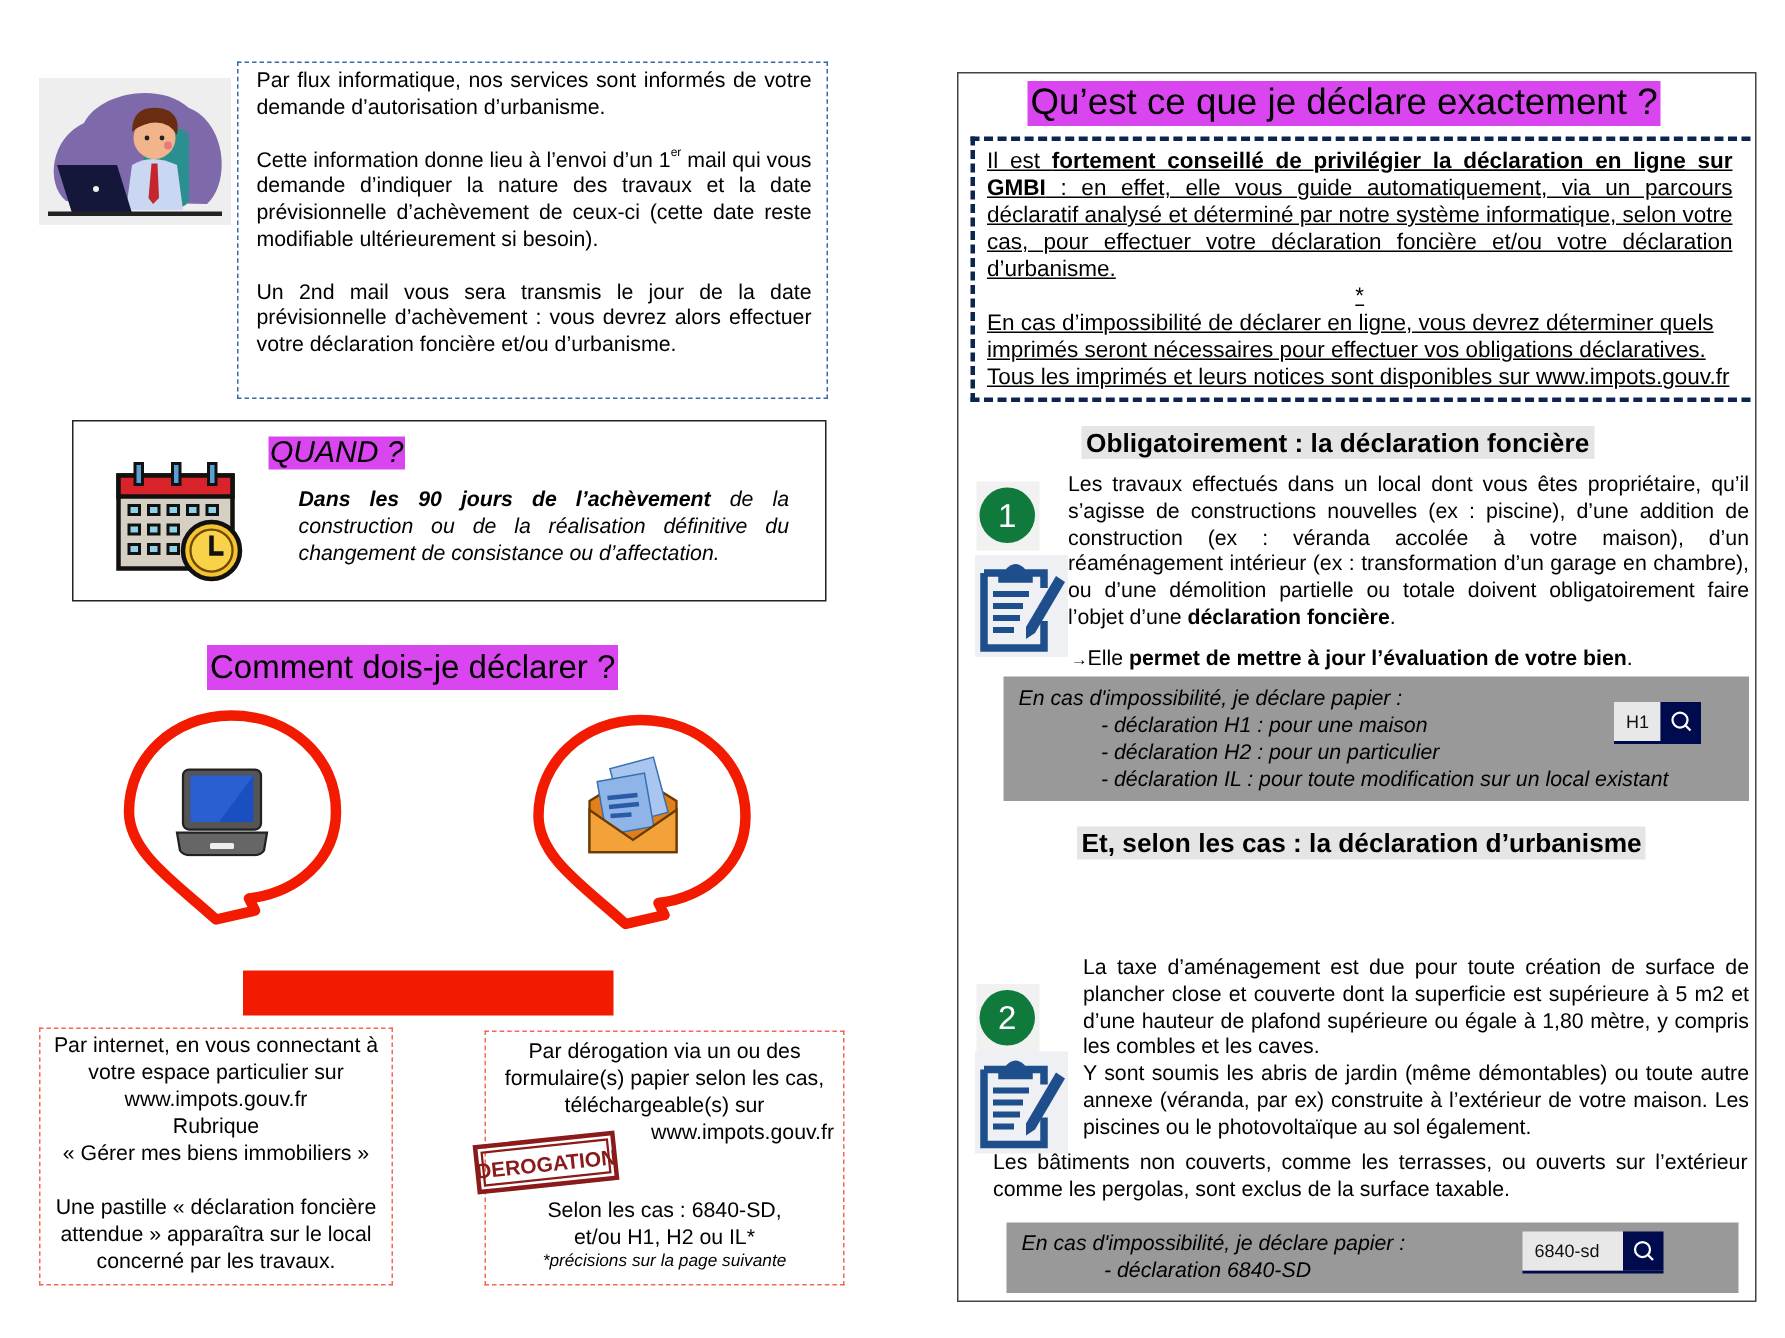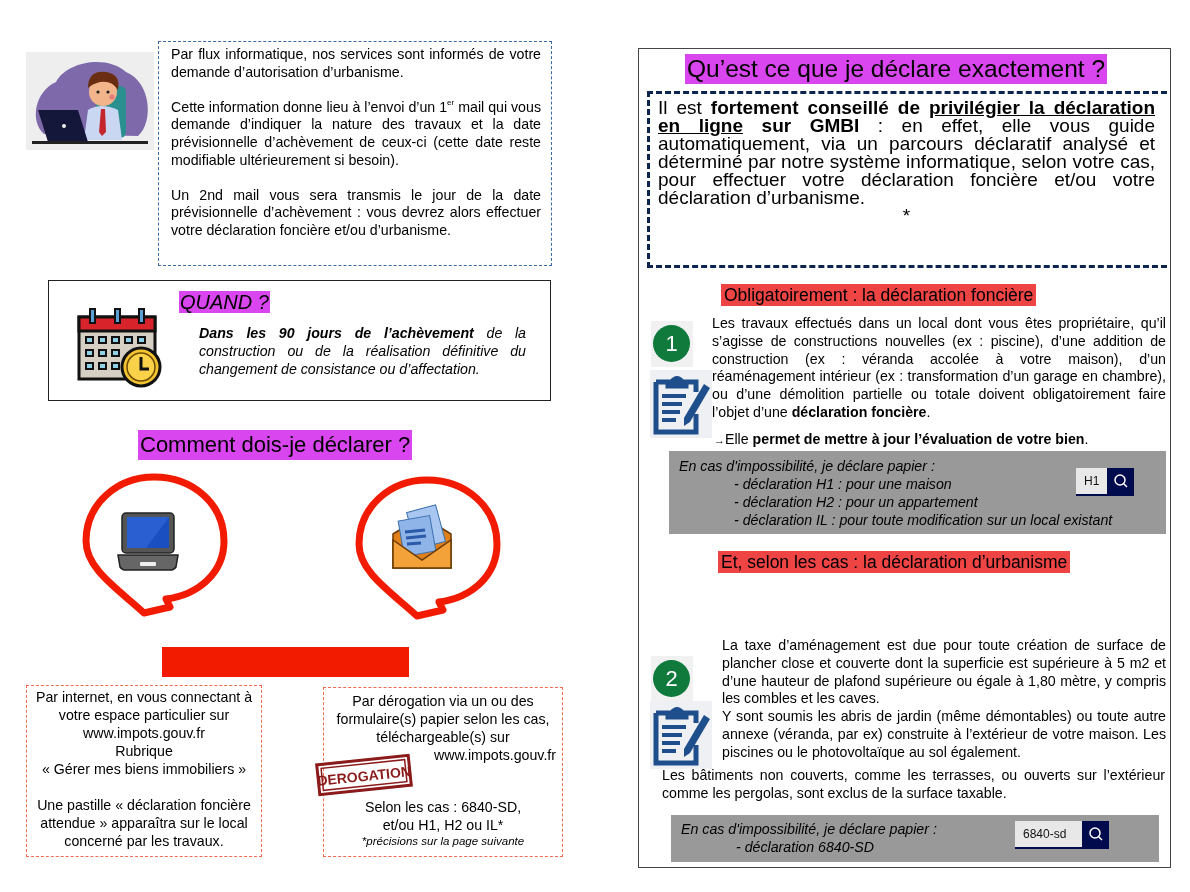--- a/index.html
+++ b/index.html
@@ -1,21 +1,21 @@
 <!DOCTYPE html>
 <html><head>
 <meta charset="utf-8">
 <style>
   html, body { margin:0; padding:0; background:#ffffff; }
   body { width:1190px; height:892px; position:relative; overflow:hidden;
          font-family:"Liberation Sans", sans-serif; color:#000; }
   .abs { position:absolute; }
   .just { text-align:justify; }
   .hl-yellow { background:#d946ef; }
-  .hl-orange { background:#ef4444; }
+  .hl-orange { background:#e5e5e5;font-weight:bold; }
 
   
   #illus { left:26px; top:52px; width:128px; height:98px; background:#eeeeee; }
   #info-box { left:158px; top:41px; width:394px; height:225px; border:1px dashed #3a6aa3;
               padding:4px 10px 0 12px; box-sizing:border-box; font-size:14.2px; line-height:17.6px; }
   #info-box p { margin:0 0 17.6px 0; }
   #info-box sup { font-size:8px; vertical-align:7px; line-height:0; }
 
   #quand-box { left:48px; top:280px; width:503px; height:121px; border:1px solid #222;
                box-sizing:border-box;font-style:italic; }
@@ -35,21 +35,21 @@
   #box-papier { left:323px; top:687px; width:240px; height:170px; padding-top:4px; }
   #box-papier .note { font-size:11.5px; font-style:italic; line-height:14px; }
   #stamp { left:316px; top:758px; width:96px; height:34px; transform:rotate(-6deg); }
 
   
   #right-panel { left:638px; top:48px; width:533px; height:820px; border:1.5px solid #444;
                  box-sizing:border-box; }
   #right-title { left:46px; top:5px; font-size:24.5px; line-height:30px; padding:0 2px; }
   #online-box { left:8px; top:42px; width:520px; height:177px; border:3px dashed #0b2550;
                 border-right:none; box-sizing:border-box; padding:5px 12px 0 8px;
-                font-size:19px; line-height:18px; }
+                font-size:15px; line-height:18px;text-decoration:underline; }
   #online-box p { margin:0; }
   #online-box .center { text-align:center; }
 
   .sec-title { font-size:17.5px; line-height:22px; padding:0 3px; }
   #sec1-title { left:82px; top:235px; }
   #sec2-title { left:79px; top:502px; }
 
   #badge1 { left:12px; top:272px; }
   #clip1 { left:11px; top:321px; }
   #badge2 { left:12px; top:607px; }
@@ -201,20 +201,21 @@
     <text x="48" y="23" text-anchor="middle" font-family="Liberation Sans, sans-serif" font-weight="bold" font-size="14" fill="#8b1a1a">DEROGATION</text>
   </svg>
 </div>
 
 <div id="right-panel" class="abs">
   <div id="right-title" class="abs hl-yellow">Qu’est ce que je déclare exactement ?</div>
 
   <div id="online-box" class="abs just">
     <p><span>Il est </span><b>fortement conseillé de </b><b><u>privilégier la déclaration en ligne</u></b><b> sur GMBI</b><span> : en effet, elle vous guide automatiquement, via un parcours déclaratif analysé et déterminé par notre système informatique, selon votre cas, pour effectuer votre déclaration foncière et/ou votre déclaration d’urbanisme.</span></p>
     <p class="center">*</p>
+    <p style="text-align:left">En cas d’impossibilité de déclarer en ligne, vous devrez déterminer quels imprimés seront nécessaires pour effectuer vos obligations déclaratives. Tous les imprimés et leurs notices sont disponibles sur www.impots.gouv.fr</p>
   </div>
 
   <div id="sec1-title" class="abs sec-title hl-orange">Obligatoirement : la déclaration foncière</div>
   <div id="badge1" class="abs badge-wrap">
       <div class="badge">1</div>
     </div>
   <div id="clip1" class="abs clip-wrap">
     <svg width="62" height="68" viewBox="0 0 62 68">
       <path d="M6 12 L 18 12 L 18 16 L 36 16 L 36 12 L 46 12 L 46 22" fill="none" stroke="#1f4e8c" stroke-width="5"></path>
       <path d="M46 44 L 46 62 L 6 62 L 6 12" fill="none" stroke="#1f4e8c" stroke-width="5"></path>
@@ -227,21 +228,21 @@
         </g>
       <path d="M54 14 L 60 18 L 40 52 L 34 56 L 34 48 Z" fill="#1f4e8c"></path>
     </svg>
   </div>
   <div id="sec1-text" class="abs just"><span>Les travaux effectués dans un local dont vous êtes propriétaire, qu’il s’agisse de constructions nouvelles (ex : piscine),  d’une addition de construction (ex : véranda accolée à votre maison), d’un réaménagement intérieur (ex : transformation d’un garage en chambre), ou d’une démolition partielle ou totale doivent obligatoirement faire l’objet d’une </span><b>déclaration foncière</b><span>.</span></div>
   <div id="sec1-arrow" class="abs"><span style="font-size:11px">→</span><span>Elle </span><b>permet de mettre à jour l’évaluation de votre bien</b><span>.</span></div>
 
   <div id="grey1" class="abs grey-box">
     <div>En cas d'impossibilité, je déclare papier :</div>
     <div class="indent">- déclaration H1 : pour une maison</div>
-    <div class="indent">- déclaration H2 : pour un appartement</div>
+    <div class="indent">- déclaration H2 : pour un particulier</div>
     <div class="indent">- déclaration IL : pour toute modification sur un local existant</div>
     <div id="search1" class="abs search-pill">
       <span class="val">H1</span>
       <span class="btn">
           <svg width="16" height="16" viewBox="0 0 16 16">
             <circle cx="7" cy="7" r="5" fill="none" stroke="#fff" stroke-width="1.5"></circle>
             <line x1="10.5" y1="10.5" x2="14" y2="14" stroke="#fff" stroke-width="1.5"></line>
           </svg>
         </span>
     </div>

